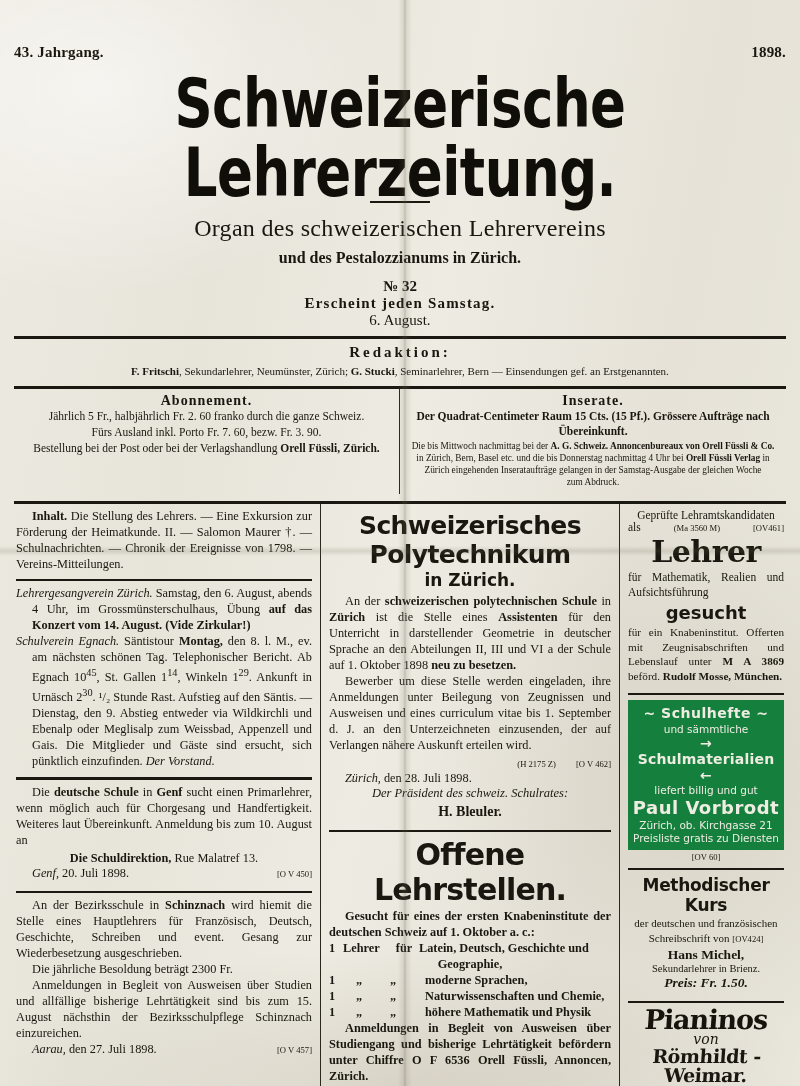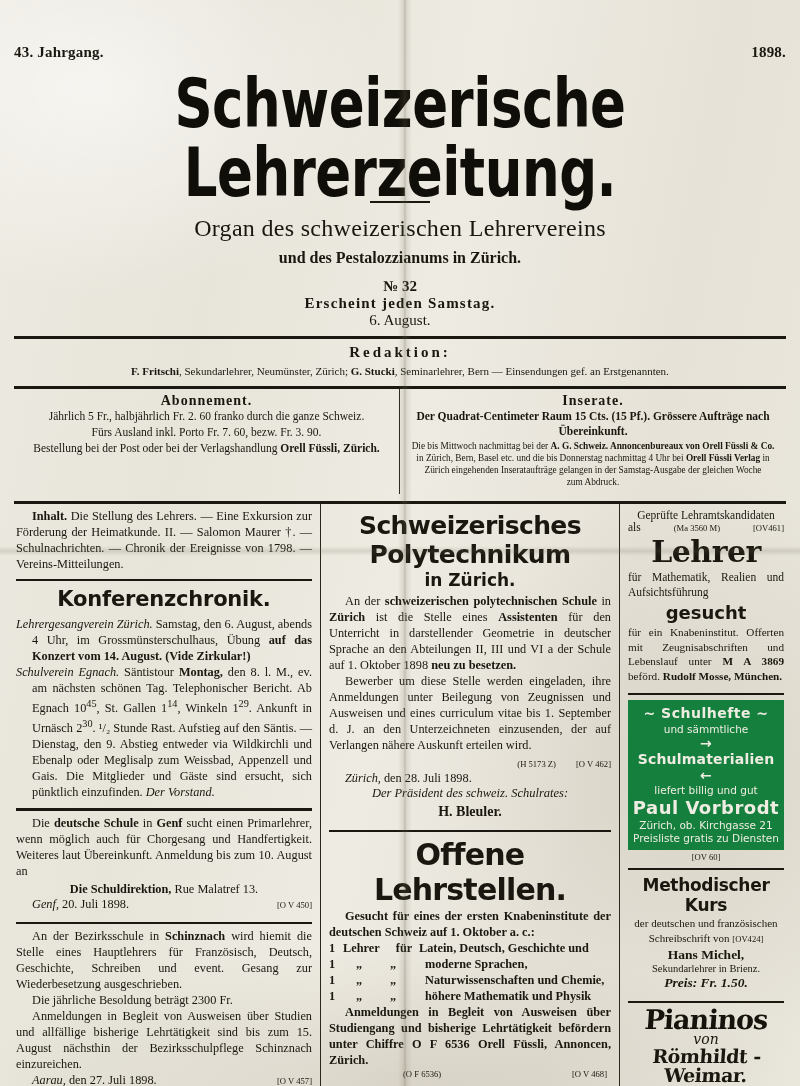--- a/index.html
+++ b/index.html
@@ -212,21 +212,20 @@
   <div class="cols">
 
     <div class="c1">
 
       <div class="just ind">
         <b>Inhalt.</b>
         <span>Die Stellung des Lehrers. — Eine Exkursion zur Förderung der Heimatkunde. II. — Salomon Maurer †. — Schulnachrichten. — Chronik der Ereignisse von 1798. — Vereins-Mitteilungen.</span>
       </div>
 
       <hr class="rule-s">
-      <h2 class="konf">Konferenzchronik.</h2>
 
       <div class="just hang">
         <i>Lehrergesangverein Zürich.</i><span> Samstag, den 6. August, abends 4 Uhr, im Grossmünsterschulhaus, Übung </span><b>auf das Konzert vom 14. August. (Vide Zirkular!)</b>
       </div>
 
       <div class="just hang">
         <i>Schulverein Egnach.</i><span> Säntistour </span><b>Montag,</b><span> den 8. l. M., ev. am nächsten schönen Tag. Telephonischer Bericht. Ab Egnach 10</span><sup>45</sup><span>, St. Gallen 1</span><sup>14</sup><span>, Winkeln 1</span><sup>29</sup><span>. Ankunft in Urnäsch 2</span><sup>30</sup><span>. ¹/₂ Stunde Rast. Aufstieg auf den Säntis. — Dienstag, den 9. Abstieg entweder via Wildkirchli und Ebenalp oder Meglisalp zum Weissbad, Appenzell und Gais. Die Mitglieder und Gäste sind ersucht, sich pünktlich einzufinden. </span><i>Der Vorstand.</i>
       </div>
 
       <hr class="rule-d">
@@ -264,21 +263,21 @@
     <div class="c2">
 
       <div class="ad">
         <h2 class="poly">Schweizerisches Polytechnikum</h2>
         <h3 class="poly2">in Zürich.</h3>
         <div class="just ind">
           <span>An der </span><b>schweizerischen polytechnischen Schule</b><span> in </span><b>Zürich</b><span> ist die Stelle eines </span><b>Assistenten</b><span> für den Unterricht in darstellender Geometrie in deutscher Sprache an den Abteilungen II, III und VI a der Schule auf 1. Oktober 1898 </span><b>neu zu besetzen.</b>
         </div>
         <div class="just ind">Bewerber um diese Stelle werden eingeladen, ihre Anmeldungen unter Beilegung von Zeugnissen und Ausweisen und eines curriculum vitae bis 1. September d. J. an den Unterzeichneten einzusenden, der auf Verlangen nähere Auskunft erteilen wird.</div>
         <div class="rt" style="margin-top:-1px;">
-          <span class="code">(H 5173 Z)</span>
+          <span class="code">(H 2175 Z)</span>
           <span class="code" style="margin-left:16px;">[O V 462]</span>
         </div>
         <div style="font-size:12.3px;padding-left:16px;">
           <i>Zürich,</i><span> den 28. Juli 1898.</span>
         </div>
         <div class="ital-ctr">Der Präsident des schweiz. Schulrates:</div>
         <div class="bold-line">H. Bleuler.</div>
       </div>
 
       <hr class="rule-s">
@@ -287,20 +286,21 @@
         <h2 class="offene-lg">Offene Lehrstellen.</h2>
         <div class="just ind" style="font-weight:bold;">Gesucht für eines der ersten Knabeninstitute der deutschen Schweiz auf 1. Oktober a. c.:</div>
 
         <div class="poslist">
           <div class="row">
             <span class="n">1</span>
             <span style="width:46px;">Lehrer</span>
             <span style="width:30px;text-align:center;">für</span>
             <span style="flex:1;">Latein, Deutsch, Geschichte und</span>
           </div>
+          <div class="ctr">Geographie,</div>
           <div class="row">
             <span class="n">1</span>
             <span class="q1">„</span>
             <span class="q2">„</span>
             <span style="flex:1;padding-left:14px;">moderne Sprachen,</span>
           </div>
           <div class="row">
             <span class="n">1</span>
             <span class="q1">„</span>
             <span class="q2">„</span>

